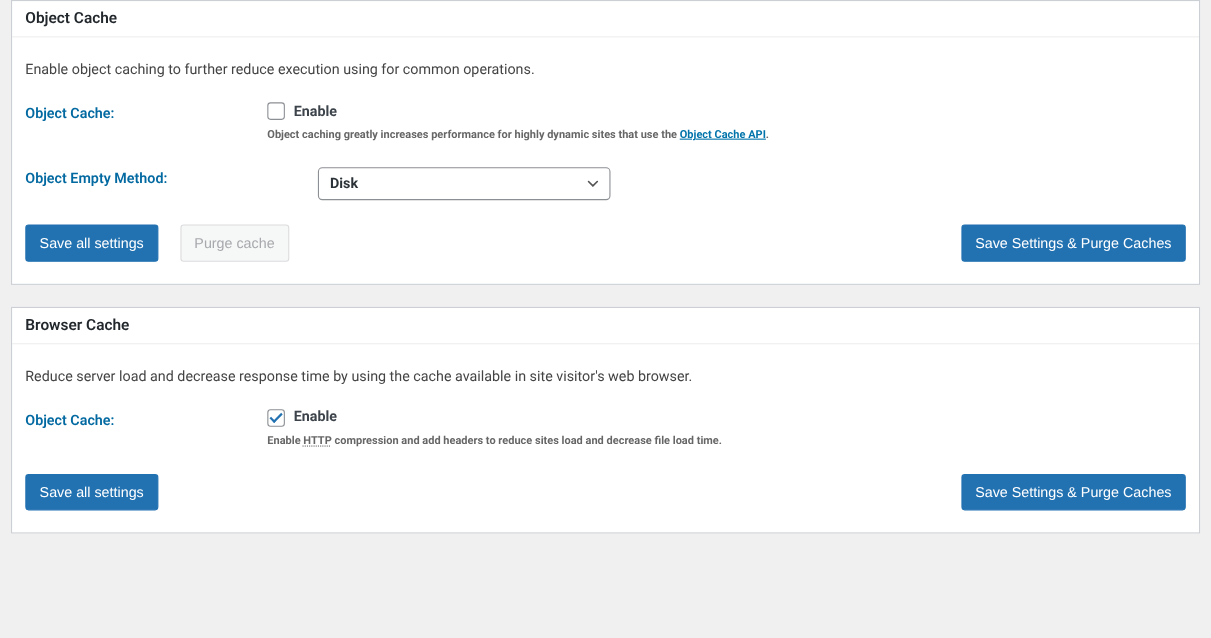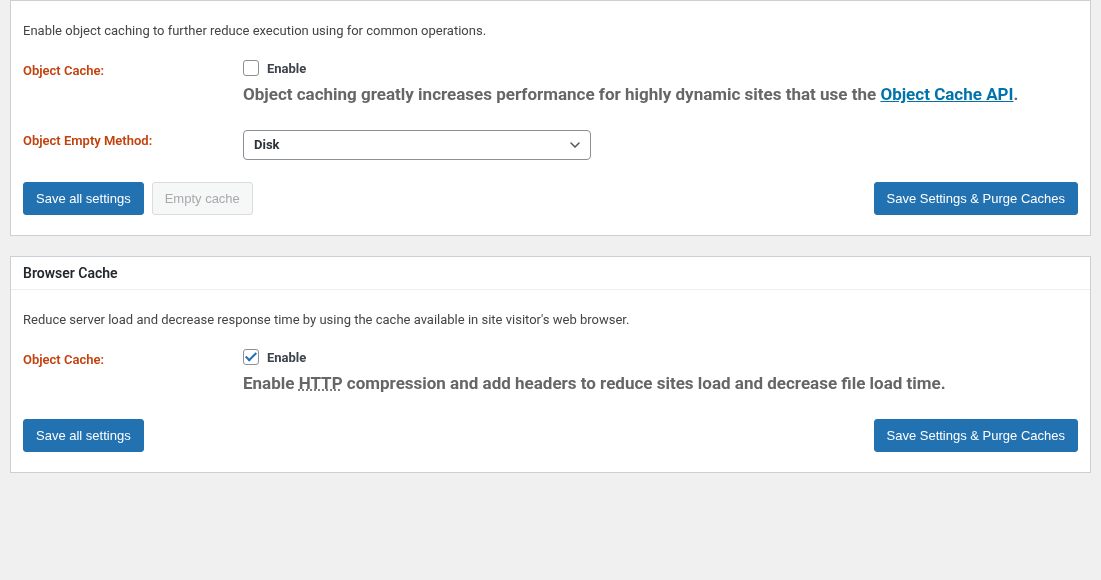--- a/index.html
+++ b/index.html
@@ -33,21 +33,21 @@
       margin: 12px 0 22px 0;
     }
     .field-row {
       display: flex;
       align-items: flex-start;
       margin-bottom: 22px;
     }
     .field-label {
       width: 220px;
       font-weight: 600;
-      color: #c2410c;
+      color: #0369a1;
       font-size: 13px;
       padding-top: 3px;
       flex-shrink: 0;
     }
     .field-content {
       flex: 1;
       font-weight: bold;
     }
     .checkbox-line {
       display: flex;
@@ -74,62 +74,63 @@
       height: 9px;
       border: solid #2271b1;
       border-width: 0 2.5px 2.5px 0;
       transform: rotate(45deg);
     }
     .checkbox-label {
       font-size: 13px;
       color: #3c434a;
     }
     .field-hint {
-      font-size: 17px;
+      font-size: 10px;
       color: #666;
       line-height: 1.5;
     }
     .field-hint a {
       color: #0073aa;
       text-decoration: underline;
     }
     abbr {
       text-decoration: underline dotted;
       cursor: help;
     }
     .select {
       display: flex;
       align-items: center;
       justify-content: space-between;
-      width: 348px;
+      width: 266px;
       height: 30px;
       border: 1px solid #8c8f94;
       border-radius: 4px;
       padding: 0 10px;
       background: #fff;
       cursor: pointer;
       font-size: 13px;
       color: #2c3338;
+      margin-left: 46px;
     }
     .select-chevron {
       width: 10px;
       height: 10px;
       display: flex;
       align-items: center;
       justify-content: center;
     }
     .button-row {
       display: flex;
       align-items: center;
       justify-content: space-between;
       margin-top: 18px;
     }
     .button-group {
       display: flex;
-      gap: 8px;
+      gap: 20px;
     }
     .btn {
       border-radius: 3px;
       padding: 6px 12px;
       font-size: 13px;
       cursor: pointer;
       border: 1px solid transparent;
       line-height: 1.5;
     }
     .btn-primary {
@@ -141,20 +142,23 @@
       background: #f6f7f7;
       color: #a7aaad;
       border: 1px solid #dcdcde;
       cursor: default;
     }
   </style>
 </head>
 <body>
 
 <div class="section">
+  <div class="section-header">
+    <div class="section-title">Object Cache</div>
+  </div>
   <div class="section-body">
     <div class="description">Enable object caching to further reduce execution using for common operations.</div>
 
     <div class="field-row">
       <div class="field-label">Object Cache:</div>
       <div class="field-content">
         <div class="checkbox-line">
           <div class="checkbox"></div>
           <span class="checkbox-label">Enable</span>
         </div>
@@ -174,21 +178,21 @@
                 <path d="M1 1 L5 5 L9 1" stroke="#555" stroke-width="1.5" fill="none" stroke-linecap="round"></path>
               </svg>
           </span>
         </div>
       </div>
     </div>
 
     <div class="button-row">
       <div class="button-group">
         <button class="btn btn-primary">Save all settings</button>
-        <button class="btn btn-secondary">Empty cache</button>
+        <button class="btn btn-secondary">Purge cache</button>
       </div>
       <button class="btn btn-primary">Save Settings &amp; Purge Caches</button>
     </div>
   </div>
 </div>
 
 <div class="section">
   <div class="section-header">
     <div class="section-title">Browser Cache</div>
   </div>

